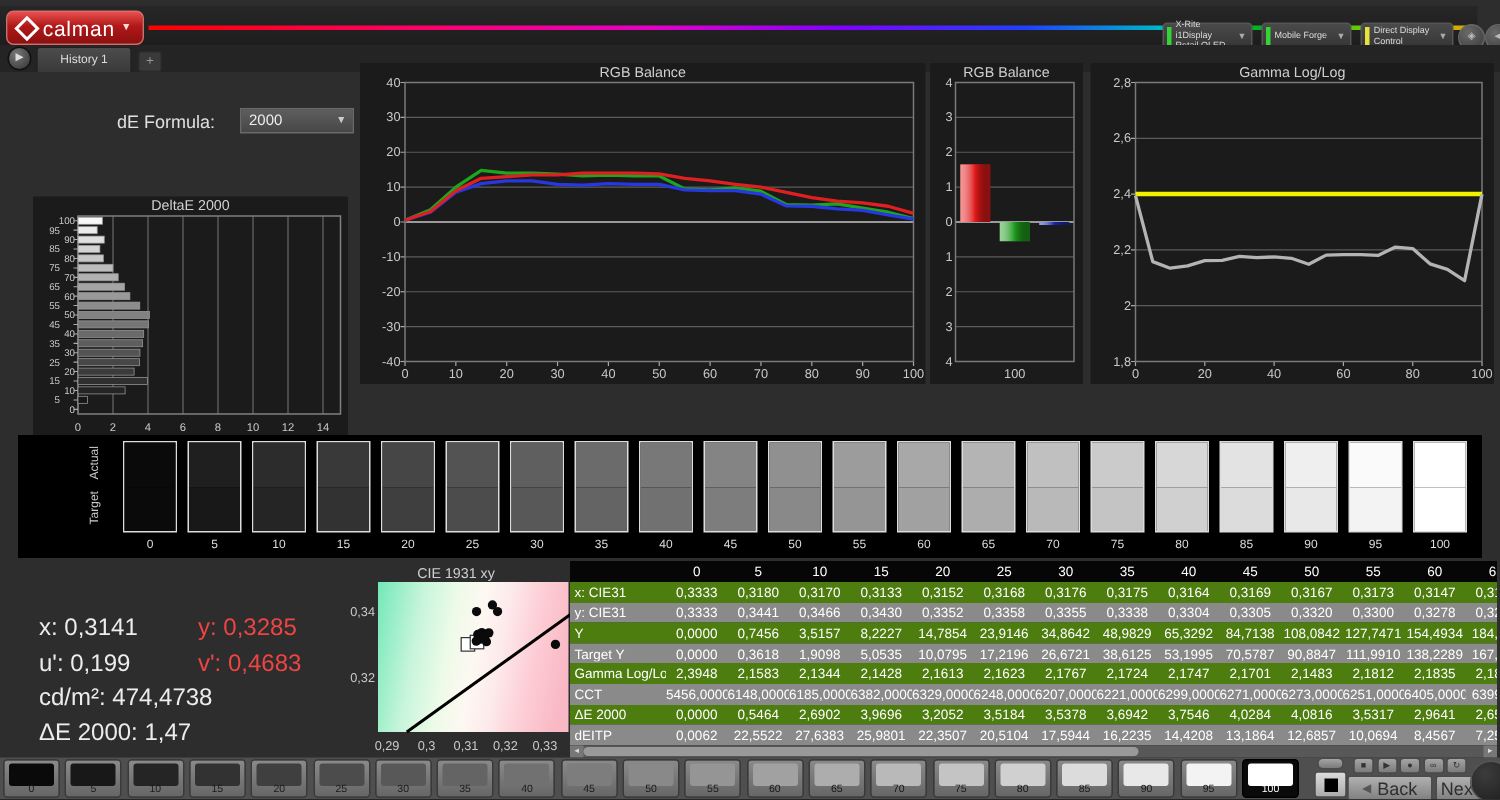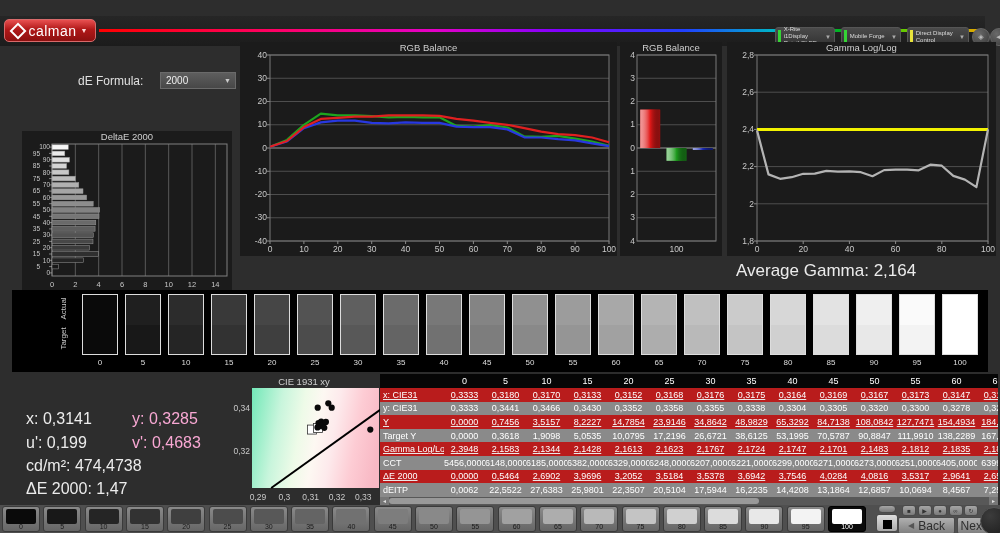--- a/index.html
+++ b/index.html
@@ -1,19 +1,19 @@
 <!DOCTYPE html>
 <html><head>
 <meta charset="utf-8">
 <style>
   html,body{margin:0;padding:0;background:#1a1a1a;}
   #root{position:relative;width:1000px;height:533px;background:#2d2d2d;overflow:hidden;
         font-family:"Liberation Sans",sans-serif;color:#e8e8e8;}
   
-  #topbar{position:absolute;left:0;top:16px;width:985px;height:30px;background:linear-gradient(#262626,#1c1c1c);}
+  #topbar{position:absolute;left:0;top:4px;width:985px;height:30px;background:linear-gradient(#262626,#1c1c1c);}
   #logo{position:absolute;left:4px;top:3px;width:92px;height:23px;border-radius:5px;
         background:linear-gradient(#e85050,#b01818 45%,#8d1010);border:1px solid #d86a6a;
         display:flex;align-items:center;justify-content:center;gap:4px;box-sizing:border-box;}
   #logo .diamond{width:8px;height:8px;border:2px solid #fff;transform:rotate(45deg);display:inline-block;}
   #logo .word{color:#fff;font-size:14px;letter-spacing:.5px;}
   #logo .dd{color:#ffdada;font-size:7px;}
   #rainbow{position:absolute;left:99px;right:0;top:13px;height:3px;
         background:linear-gradient(90deg,#ff0000 0%,#ff0066 20%,#e400c8 38%,#8000ff 52%,#2040ff 66%,#00b4c8 76%,#00b400 85%,#8cd200 93%,#e8a000 100%);}
   .device{position:absolute;top:11px;height:19px;background:linear-gradient(#4a4a4a,#333);border:1px solid #555;
         border-radius:3px;display:flex;align-items:center;box-sizing:border-box;padding:1px 3px 1px 2px;}
@@ -46,26 +46,26 @@
   .stat{position:absolute;top:261px;font-size:17px;color:#ececec;white-space:nowrap;}
   
   #gray-panel{position:absolute;left:12px;top:290px;width:976px;height:82px;background:#000;}
   .rotlab{position:absolute;font-size:8px;color:#ccc;transform:rotate(-90deg);transform-origin:center;}
   .gsw{position:absolute;top:4px;width:36px;height:61px;border:1px solid #ddd;box-sizing:border-box;}
   .gsw .half{position:absolute;left:0;width:100%;height:50%;}
   .gslab{position:absolute;top:68px;width:36px;text-align:center;font-size:8px;color:#ddd;}
   
   #cr-title{position:absolute;left:26px;top:386px;font-size:19px;color:#f0f0f0;}
   .cr-line{position:absolute;left:26px;font-size:16px;color:#ececec;white-space:nowrap;}
-  .cr-b{position:absolute;left:132px;font-size:16px;color:#f9a8d4;white-space:nowrap;}
+  .cr-b{position:absolute;left:132px;font-size:16px;color:#ef4444;white-space:nowrap;}
   
   #reading-table{position:absolute;left:380px;top:374px;width:618px;height:123px;overflow:hidden;background:#2d2d2d;}
   .trow{display:grid;grid-template-columns:64px repeat(14,41px);height:13.6px;align-items:center;}
   .trow.thead{background:#060606;height:14px;}
-  .trow.dark{background:#b91c1c;text-decoration:underline;}
+  .trow.dark{background:#4d7c0f;}
   .trow.lite{background:#8a8a8a;}
   .tcell{font-size:9px;color:#fff;text-align:center;overflow:hidden;white-space:nowrap;}
   .tcell.lab{text-align:left;padding-left:3px;}
   
   #hscroll{position:absolute;left:380px;top:497px;width:618px;height:8px;background:#585858;}
   #hthumb{position:absolute;left:9px;top:1px;width:370px;height:6px;background:#999;border-radius:3px;}
   .harr{position:absolute;top:0;width:9px;height:8px;background:#777;color:#ddd;font-size:5px;text-align:center;line-height:8px;}
   
   #bottom{position:absolute;left:0;top:505px;width:1000px;height:28px;background:#4f4f4f;}
   .bsw{position:absolute;top:1px;width:38px;height:26px;border-radius:3px;background:linear-gradient(#8a8a8a,#666);
@@ -107,20 +107,25 @@
     </div>
     <div class="device" style="left:907px;width:62px;">
       <span class="bar" style="background:#e8e33c;"></span>
       <span class="dlabel">Direct Display Control</span>
       <span class="darrow">▼</span>
     </div>
     <div class="roundbtn" style="left:972px;">◈</div>
     <div class="roundbtn" style="left:990px;">◀</div>
   </div>
 
+  <div id="tabrow">
+    <div id="playcirc">▶</div>
+    <div id="histtab">History 1</div>
+    <div id="addtab">+</div>
+  </div>
 
   <div id="deform-label">dE Formula:</div>
   <div id="deform-select">
     <span>2000</span>
     <span class="arr">▼</span>
   </div>
 
   <div class="chart" style="left:22px;top:93px;width:210px;height:160px;margin-top:38px;">
       <svg width="210" height="160">
         <text x="105" y="9" font-size="9.5" fill="#cfcfcf" text-anchor="middle" font-family="Liberation Sans">DeltaE 2000</text>
@@ -343,21 +348,20 @@
         <text x="214.8" y="210" font-size="8.5" fill="#c9c9c9" text-anchor="middle">80</text>
         <line x1="214.8" y1="199" x2="214.8" y2="202" stroke="#aaa" stroke-width="0.8"></line>
         <text x="261" y="210" font-size="8.5" fill="#c9c9c9" text-anchor="middle">100</text>
         <line x1="261" y1="199" x2="261" y2="202" stroke="#aaa" stroke-width="0.8"></line>
         <rect x="30" y="13" width="231" height="186" fill="none" stroke="#7a7a7a" stroke-width="1"></rect>
         <line x1="30" y1="87.4" x2="261" y2="87.4" stroke="#f2f200" stroke-width="3"></line>
         <polyline points="30.0,88.4 41.5,132.4 53.1,136.8 64.7,135.2 76.2,131.8 87.8,131.6 99.3,128.9 110.8,129.7 122.4,129.3 133.9,130.2 145.5,134.2 157.1,128.1 168.6,127.7 180.2,127.7 191.7,128.3 203.3,122.7 214.8,123.7 226.3,133.9 237.9,137.6 249.4,145.1 261.0,87.4" fill="none" stroke="#b4b4b4" stroke-width="2.2" stroke-linejoin="round"></polyline>
       </svg>
     </div>
 
-  <div class="stat" style="left:736px;">Average Gamma: 2,164</div>
 
   <div id="gray-panel">
     <div class="rotlab" style="left:40px;top:14px;">Actual</div>
     <div class="rotlab" style="left:40px;top:44px;">Target</div>
     <div id="strip-swatches">
         <div class="gsw" style="left: 70px;">
           <div class="half" style="top:0;background:rgb(10,10,10)"></div>
           <div class="half" style="top:50%;background:rgb(10,10,10)"></div>
         </div>
         <div class="gslab" style="left: 70px;">0</div>

